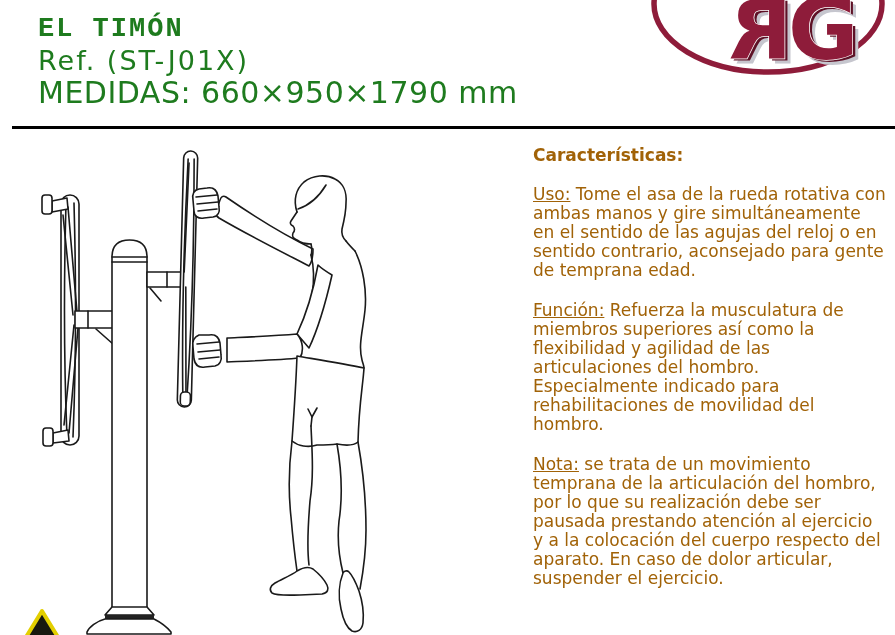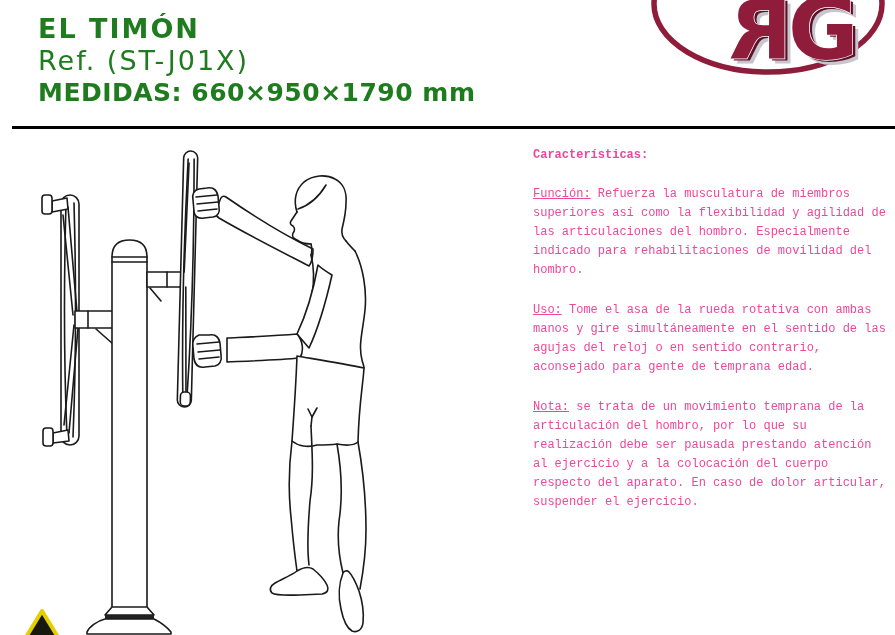--- a/index.html
+++ b/index.html
@@ -2,35 +2,35 @@
 <html><head>
 <meta charset="utf-8">
 <style>
   * { margin:0; padding:0; box-sizing:border-box; }
   html,body { background:#ffffff; }
   body { width:895px; height:635px; font-family:"DejaVu Sans", sans-serif; }
   .page { position:relative; width:895px; height:635px; overflow:hidden; background:#fff; }
 
   
   .title-block { position:absolute; left:38px; top:13px; color:#1e7b1e; }
-  .title-line1 { font-size:27px; font-weight:bold; letter-spacing:2px; line-height:32px; }
+  .title-line1 { font-size:27px; font-weight:bold; letter-spacing:2px; line-height:32px;font-family:Liberation Mono, monospace; }
   .title-line2 { font-size:27px; font-weight:normal; letter-spacing:2px; line-height:32px; }
-  .title-line3 { font-size:25px; font-weight:bold; letter-spacing:0.5px; line-height:32px;text-align:center; }
+  .title-line3 { font-size:30px; font-weight:normal; letter-spacing:0.5px; line-height:32px;text-align:center; }
 
   .rule { position:absolute; left:12px; top:126px; width:883px; height:3px; background:#000; }
 
   
   .logo-svg { position:absolute; left:645px; top:-20px; width:250px; height:100px; }
   .logo-letter { font-family:"DejaVu Sans", sans-serif; font-weight:bold; }
 
   
   .illus-svg { position:absolute; left:0px; top:145px; width:420px; height:490px; }
 
   
-  .specs { position:absolute; left:533px; top:146px; width:354px; color:#ec4899; font-size:12px; line-height:19px;font-family:Liberation Mono, monospace; }
+  .specs { position:absolute; left:533px; top:146px; width:354px; color:#a16207; font-size:17px; line-height:19px; }
   .specs-heading { font-weight:bold; margin-bottom:20px; }
   .spec-par { margin-bottom:21px; }
   .sec-label { text-decoration:underline; }
 </style>
 </head>
 <body>
 
 <div class="page">
 
   <div class="title-block">
@@ -160,27 +160,27 @@
 
     <g>
       <polygon points="42,466 20,502 64,502" fill="#18180f" stroke="#e3cf00" stroke-width="4"></polygon>
     </g>
   </svg>
 
   <div class="specs">
     <div class="specs-heading">Características:</div>
 
     <p class="spec-par">
-      <span class="sec-label">Función:</span>
-      <span>Refuerza la musculatura de miembros superiores así como la flexibilidad y agilidad de las articulaciones del hombro. Especialmente indicado para rehabilitaciones de movilidad del hombro.</span>
+      <span class="sec-label">Uso:</span>
+      <span>Tome el asa de la rueda rotativa con ambas manos y gire simultáneamente en el sentido de las agujas del reloj o en sentido contrario, aconsejado para gente de temprana edad.</span>
     </p>
 
     <p class="spec-par">
-      <span class="sec-label">Uso:</span>
-      <span>Tome el asa de la rueda rotativa con ambas manos y gire simultáneamente en el sentido de las agujas del reloj o en sentido contrario, aconsejado para gente de temprana edad.</span>
+      <span class="sec-label">Función:</span>
+      <span>Refuerza la musculatura de miembros superiores así como la flexibilidad y agilidad de las articulaciones del hombro. Especialmente indicado para rehabilitaciones de movilidad del hombro.</span>
     </p>
 
 
     <p class="spec-par">
       <span class="sec-label">Nota:</span>
       <span>se trata de un movimiento temprana de la articulación del hombro, por lo que su realización debe ser pausada prestando atención al ejercicio y a la colocación del cuerpo respecto del aparato. En caso de dolor articular, suspender el ejercicio.</span>
     </p>
   </div>
 
 </div>

